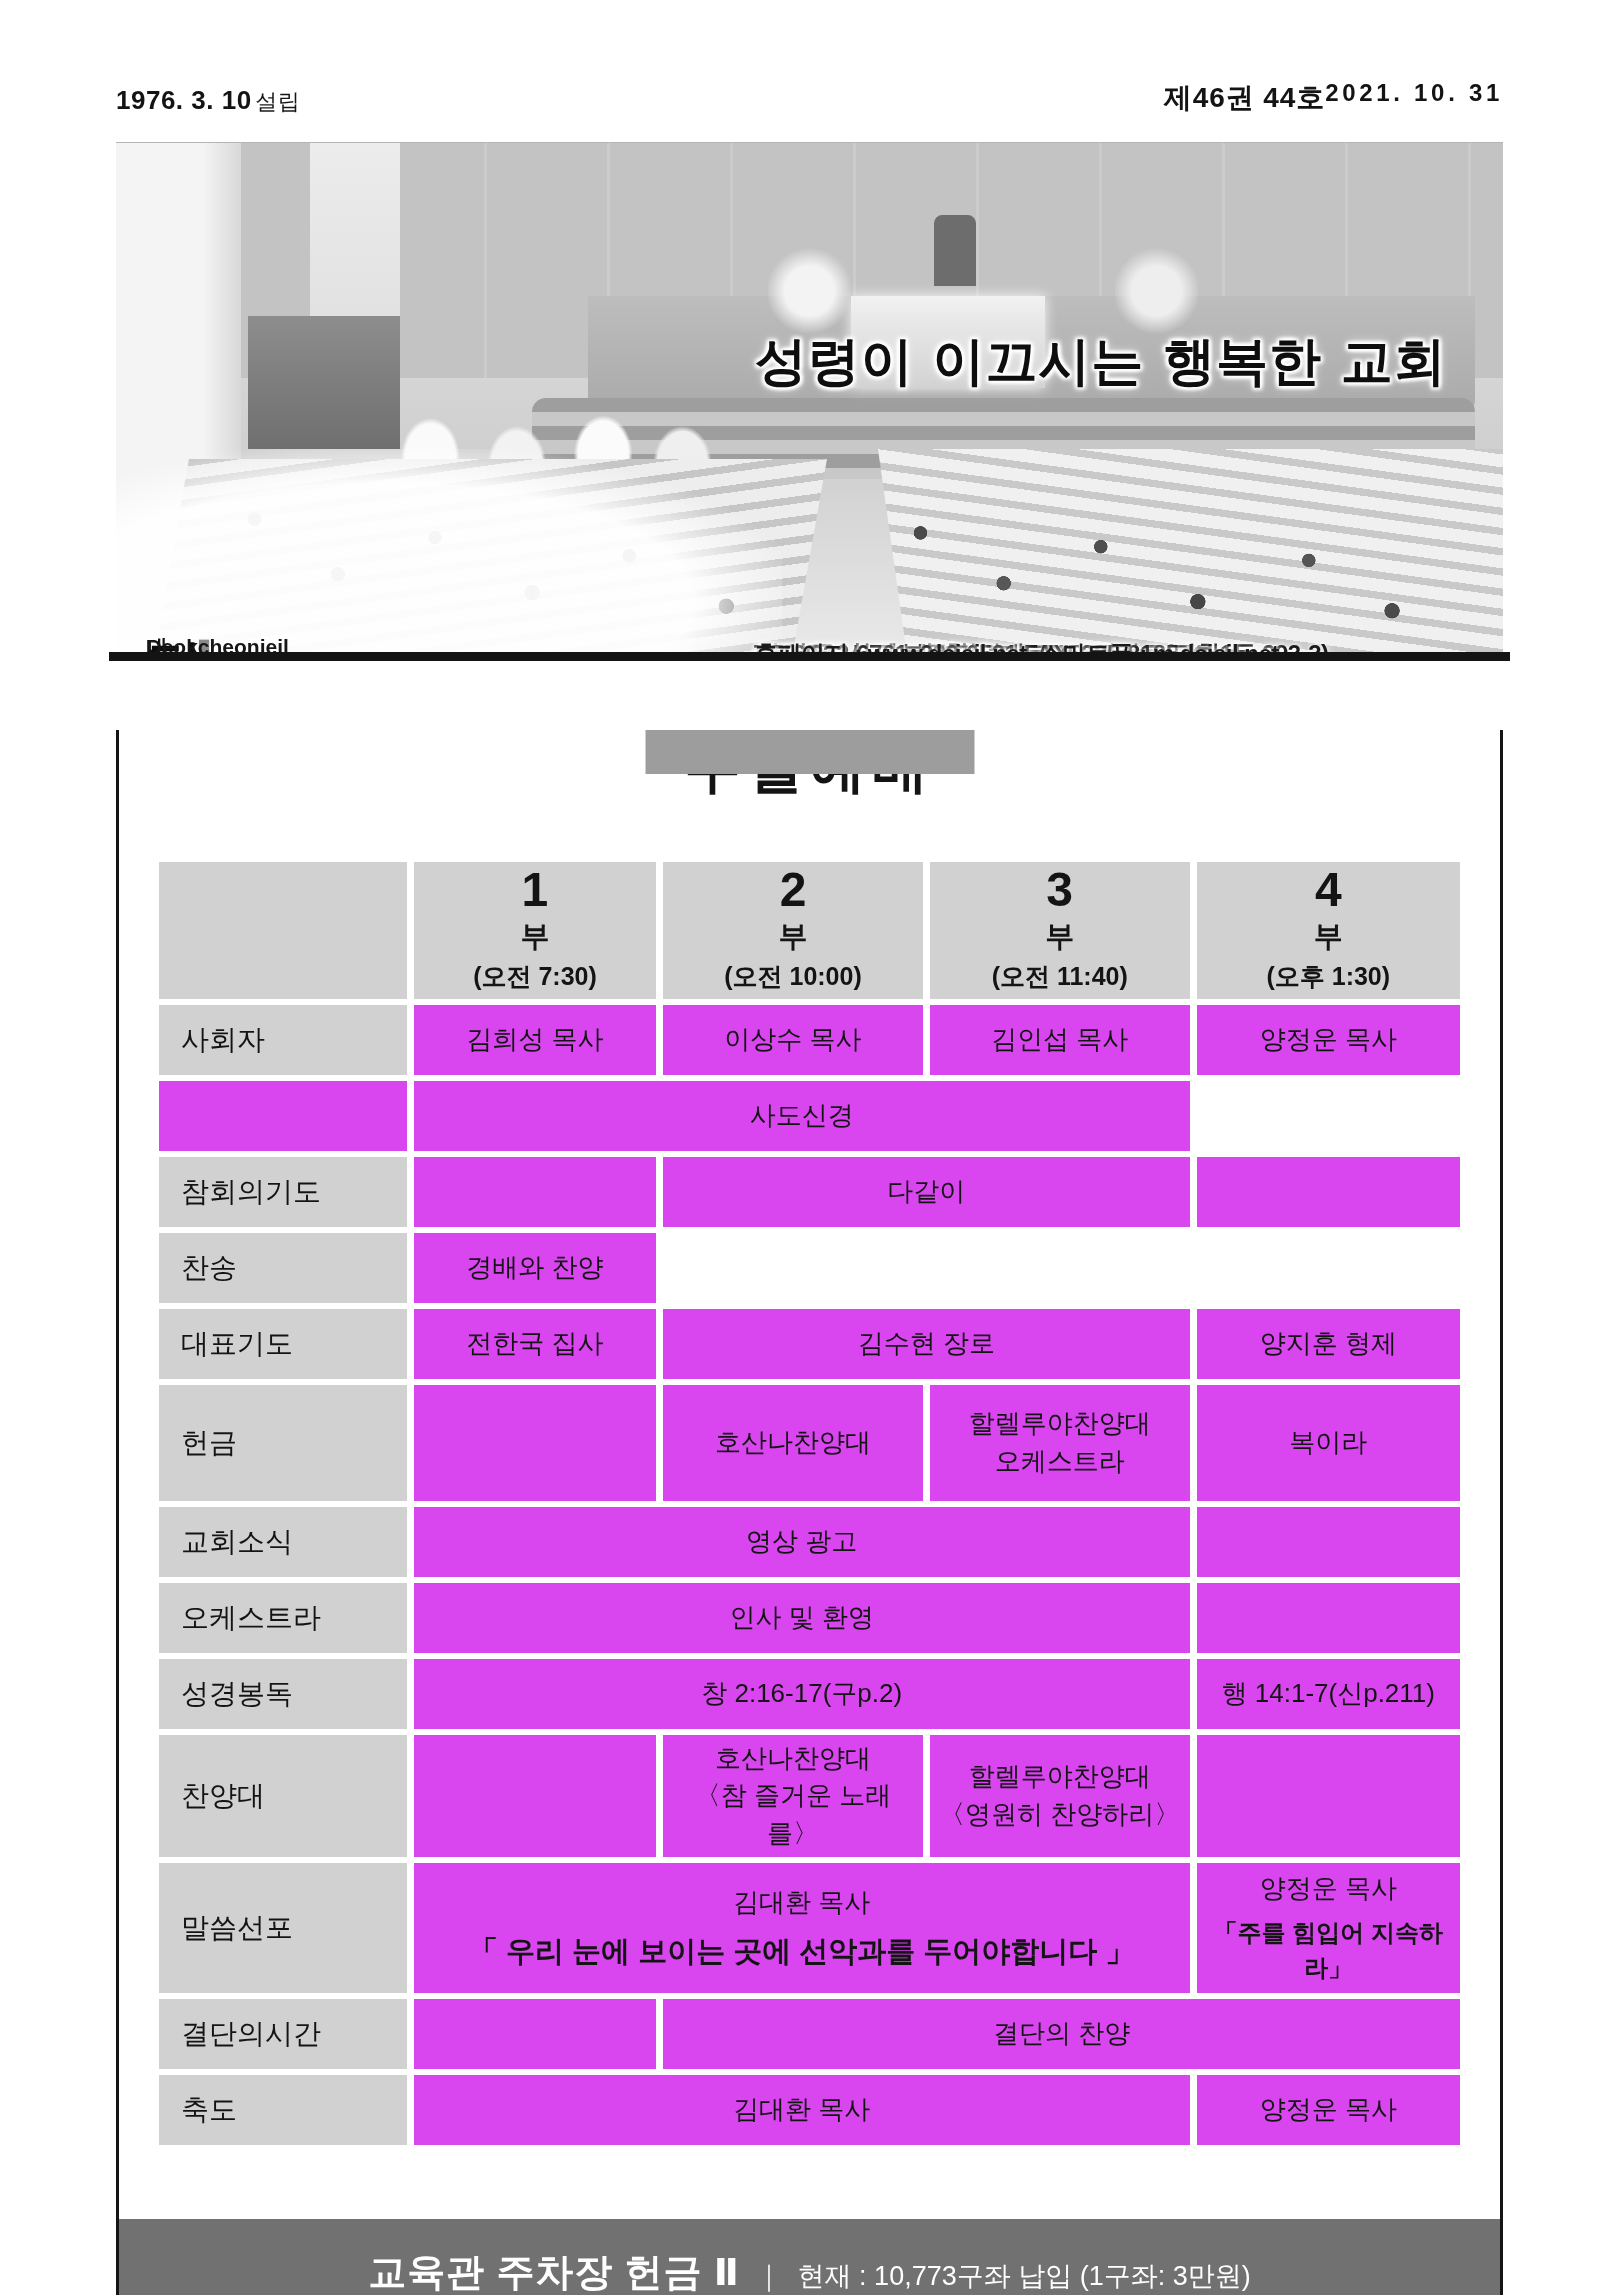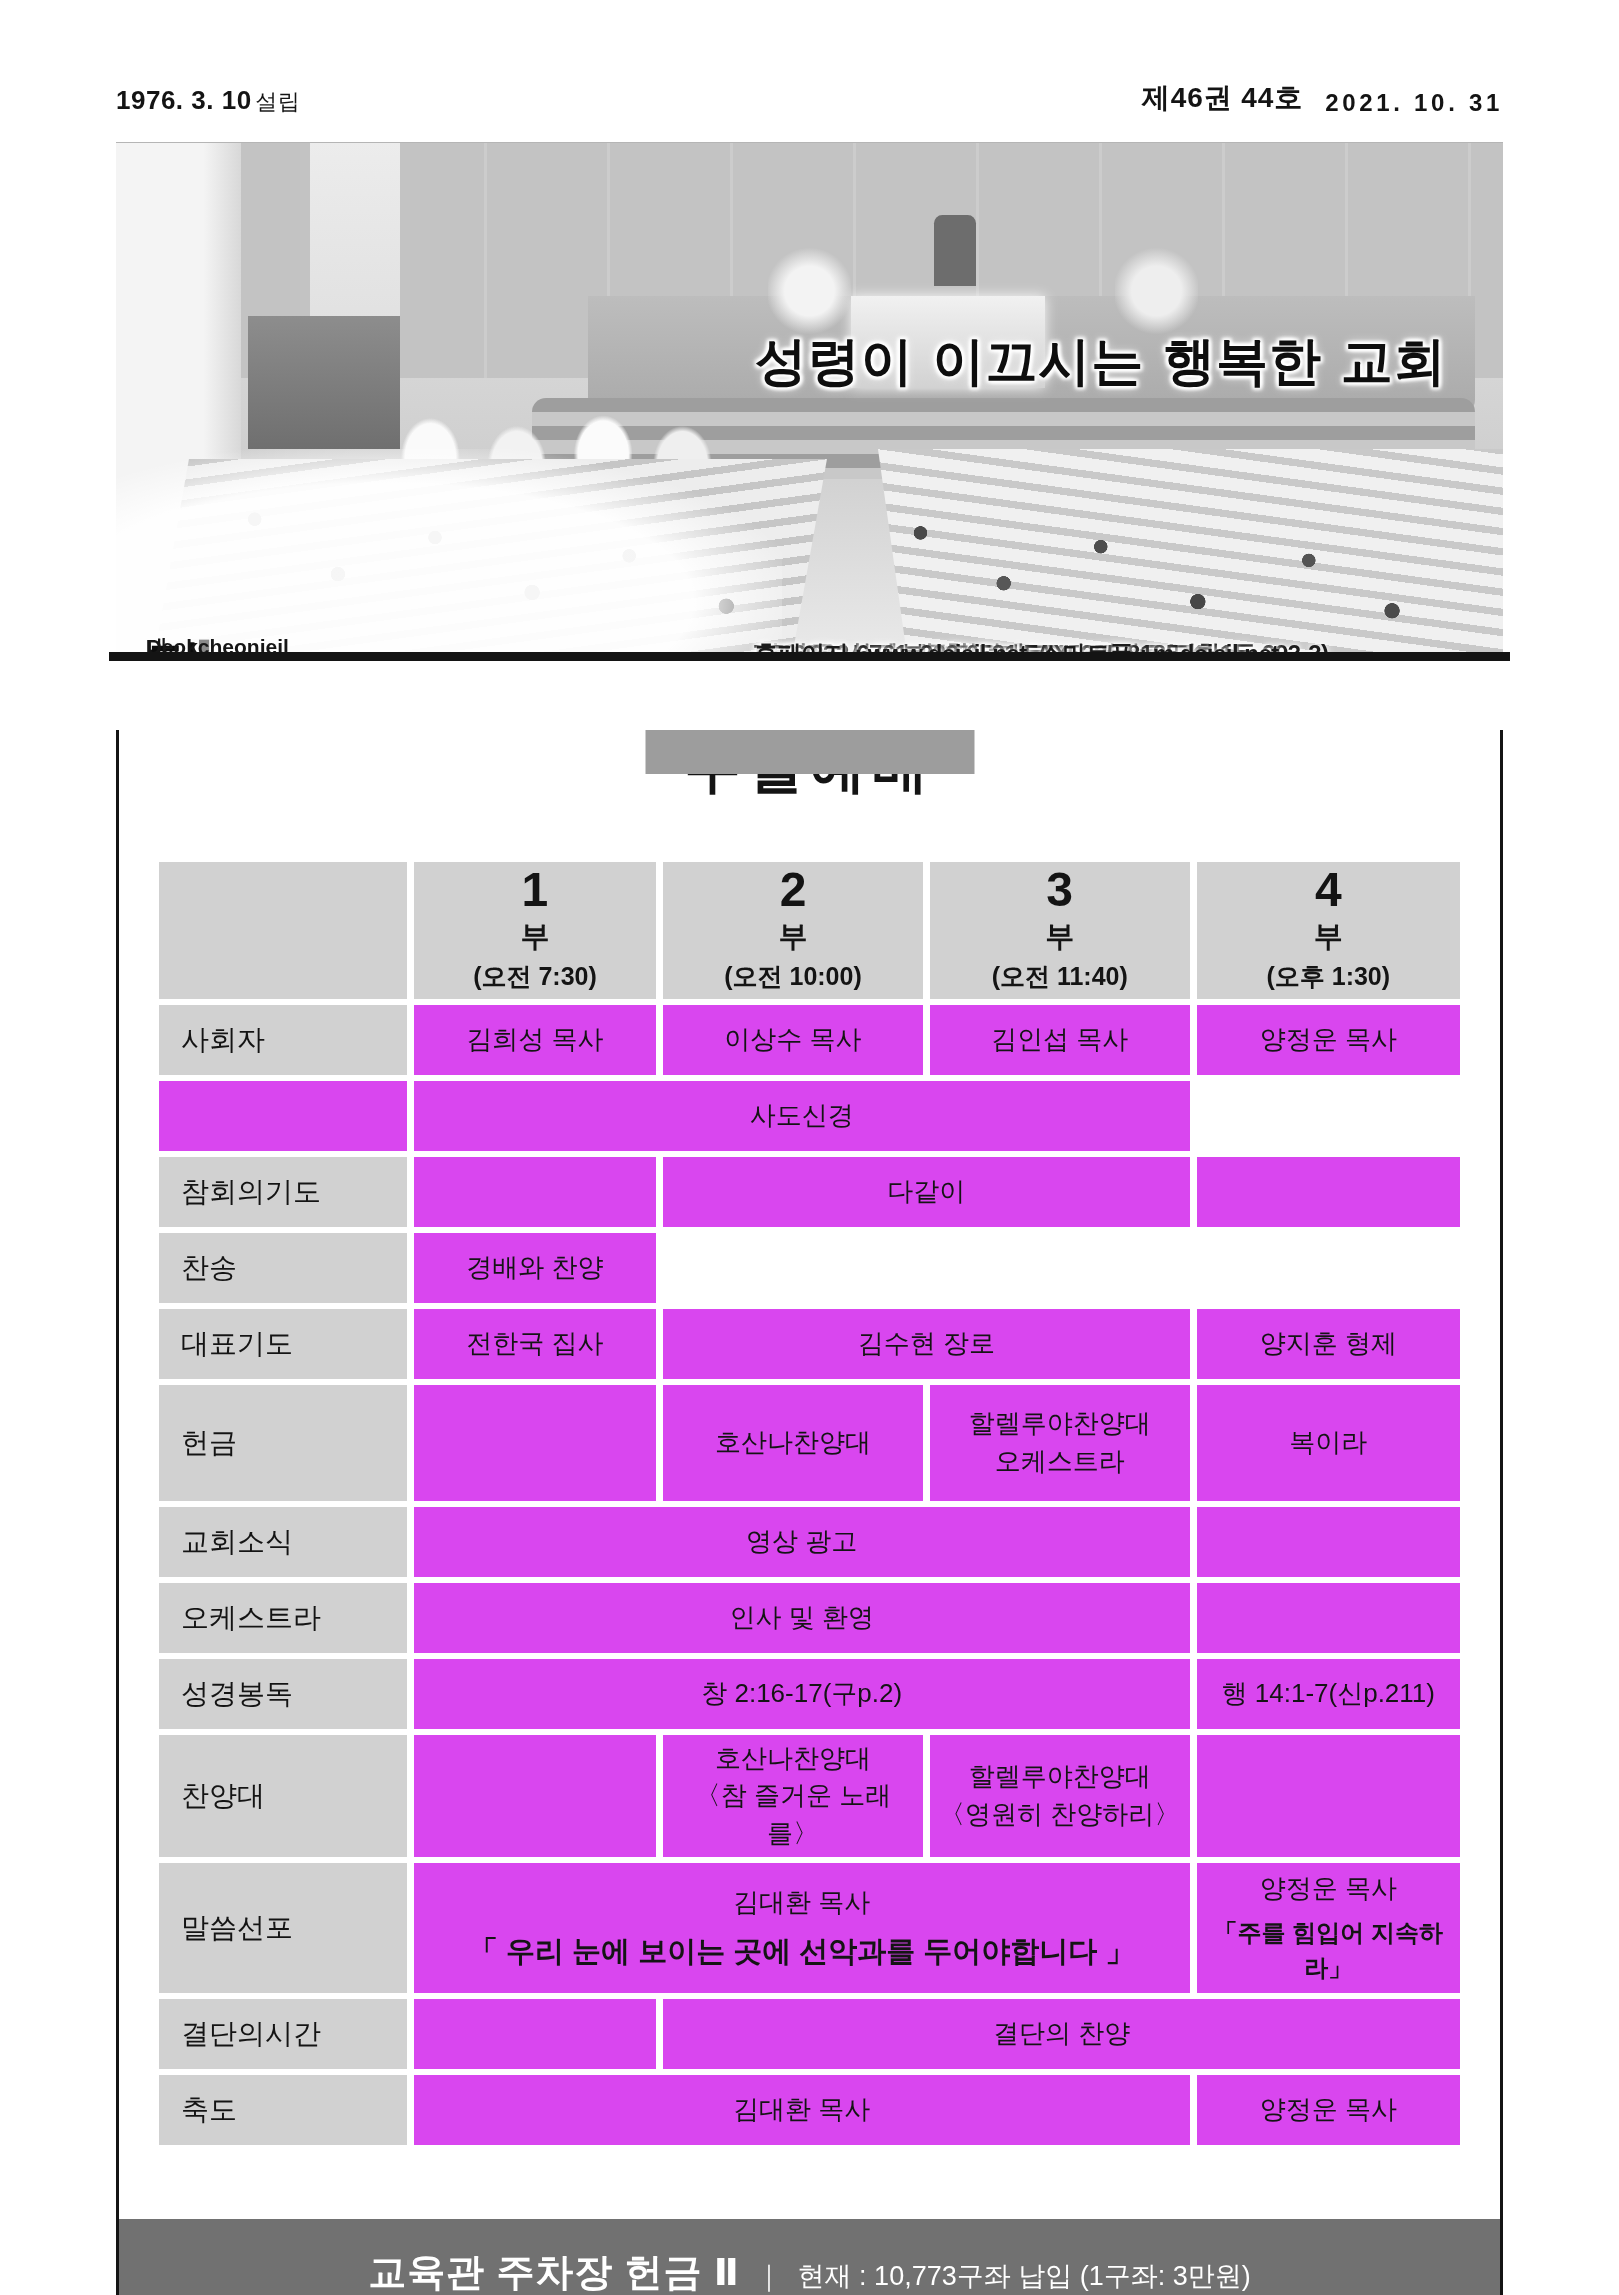--- a/index.html
+++ b/index.html
@@ -5,21 +5,21 @@
   html,body{margin:0;padding:0;background:#ffffff;}
   .page{
     width:1619px;height:2295px;background:#ffffff;position:relative;overflow:hidden;
     font-family:"Liberation Sans","DejaVu Sans",sans-serif;color:#141414;
   }
   
   .masthead{display:flex;justify-content:space-between;align-items:flex-end;
     padding:79px 116px 25.4px 116px;}
   .founded{font-size:26px;font-weight:700;letter-spacing:0.5px;}
   .founded .fl{font-size:22px;font-weight:400;font-family:"DejaVu Serif",serif;margin-left:3.7px;}
-  .issueblock{display:flex;align-items:flex-end;gap:22px;margin-left:40px;}
+  .issueblock{display:flex;align-items:flex-start;margin-left:40px;}
   .issue-no{font-size:28px;font-weight:800;letter-spacing:0.9px;}
   .issue-date{font-size:24px;font-weight:700;letter-spacing:3.7px;}
   
   .photo{margin:0 116px;height:509px;position:relative;overflow:hidden;
     background:linear-gradient(180deg,#c6c6c6 0%,#d8d8d8 38%,#cfcfcf 62%,#e9e9e9 100%);
     border-top:0.9px solid #b5b5b5;}
   .photo *{position:absolute;}
   .wall-left{left:0;top:0;width:9%;height:100%;background:linear-gradient(90deg,#f4f4f4 70%,#d8d8d8);}
   .wall-top{left:9%;top:0;width:91%;height:46%;
     background:repeating-linear-gradient(90deg,#c3c3c3 0 120px,#cccccc 120px 123px);}

